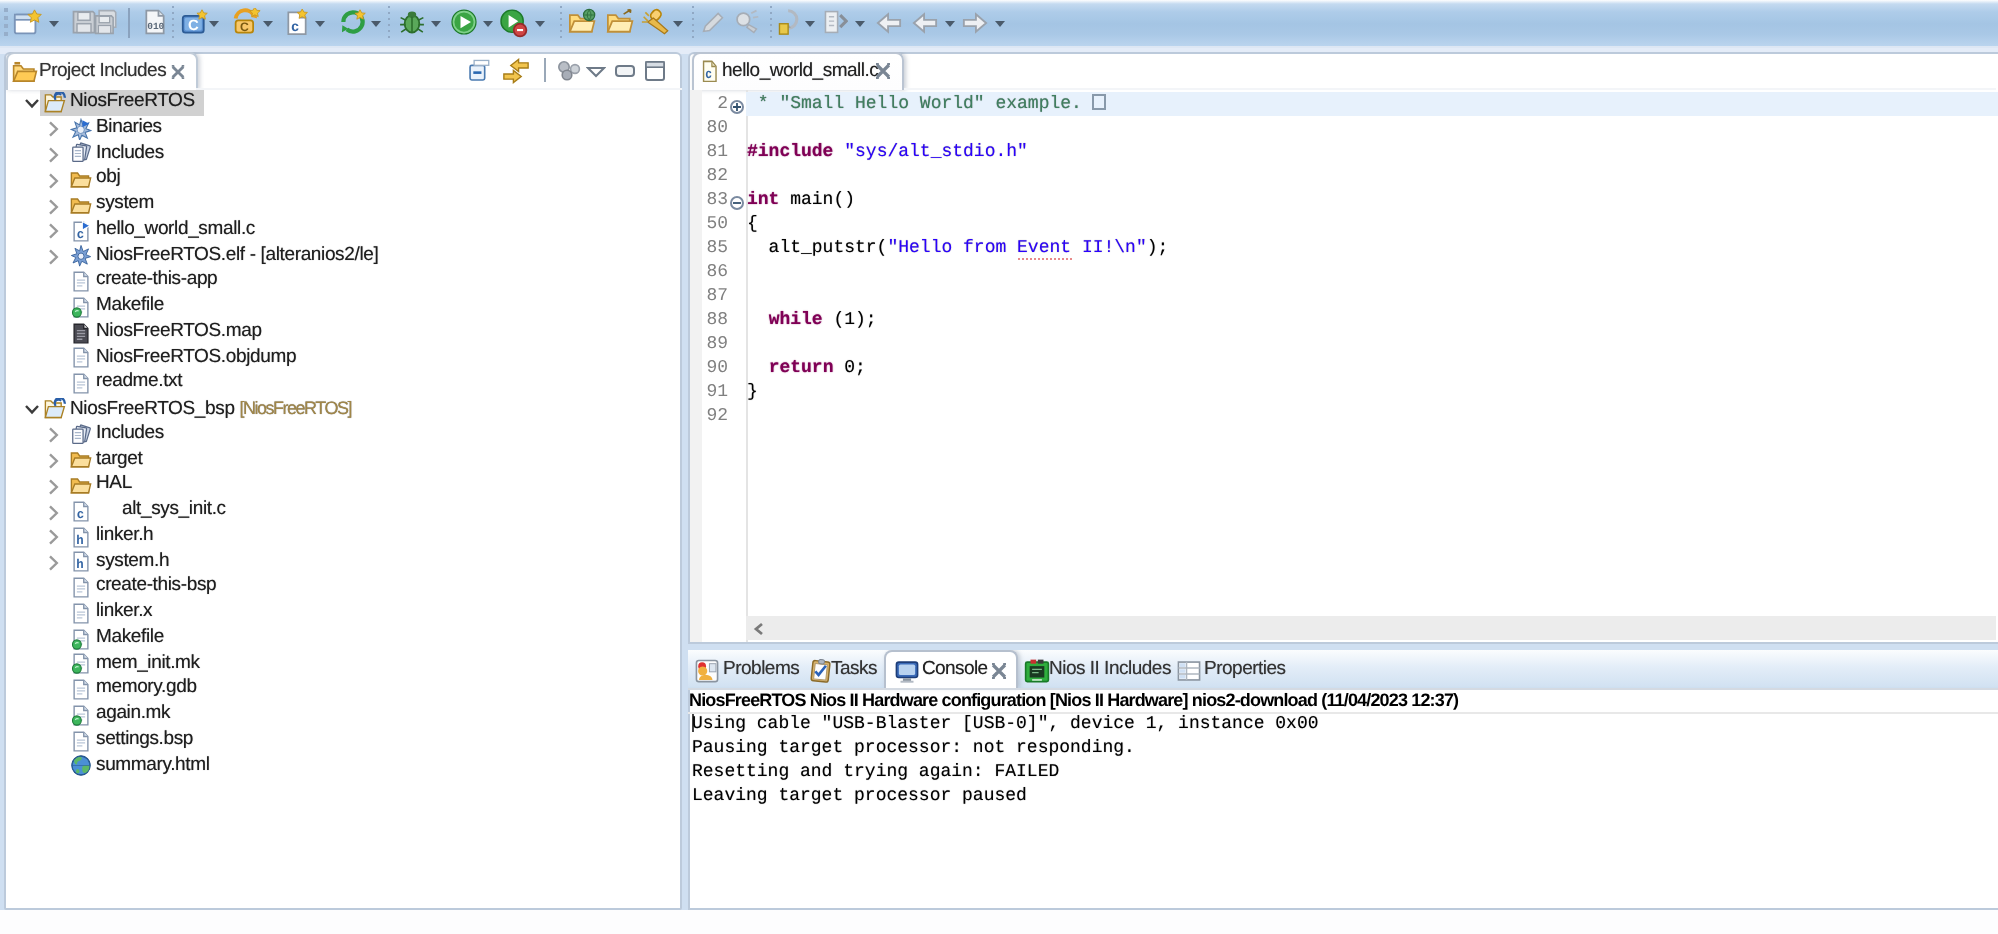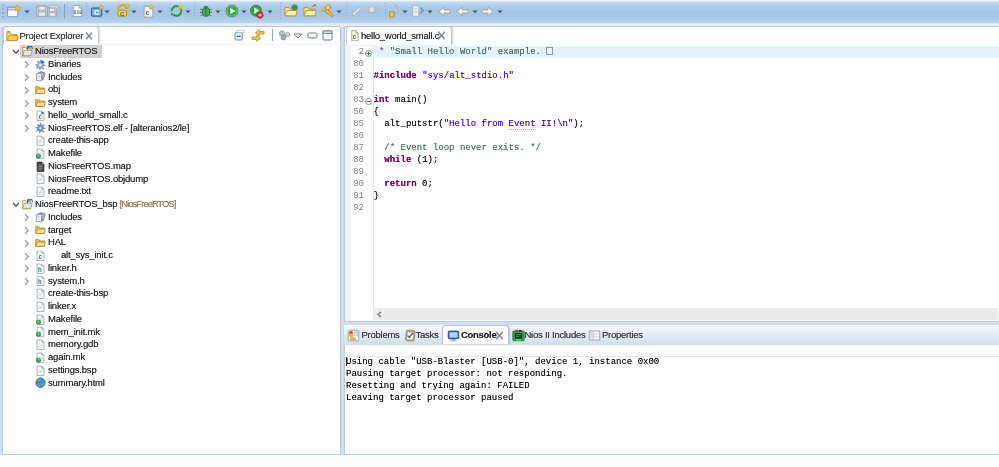--- a/index.html
+++ b/index.html
@@ -245,21 +245,21 @@
 
 <div class="abs" style="left:2px;top:26px;width:339px;height:429px;background:#fff;border:1px solid #bccadb;border-radius:3px 3px 1px 1px"></div>
 <div class="abs" style="left:2px;top:26px;width:339px;height:429px;overflow:hidden">
 
   <div class="abs" style="left:0.5px;top:0px;width:96px;height:19px;background:#fff;border:1px solid #c0cbd8;border-bottom:none;border-radius:4px 4px 0 0;box-shadow:1px 0 2px rgba(150,160,175,.45)"></div>
   <svg class="abs" style="left:4px;top:3.5px" width="13" height="13" viewBox="0 0 16 16">
       <path d="M1 4.5 L1 13 L13.5 13 L13.5 5.5 L7 5.5 L5.5 3.5 L1 3.5 Z" fill="#ffd97e" stroke="#b8862a" stroke-width="1"></path>
       <path d="M3.5 7 L15 7 L13.5 13 L1 13 Z" fill="#ffca55" stroke="#b8862a" stroke-width="1"></path>
       <path d="M1.5 2 L5 2" stroke="#b8862a" stroke-width="1.6"></path>
     </svg>
-  <div class="abs tabtxt" style="left:17.5px;top:1px">Project Explorer</div>
+  <div class="abs tabtxt" style="left:17.5px;top:1px">Project Includes</div>
   <svg class="abs" style="left:83px;top:5.5px" width="8" height="8" viewBox="0 0 9 9">
       <path d="M1.5 1.5 L7.5 7.5 M7.5 1.5 L1.5 7.5" stroke="#7a8694" stroke-width="1.6"></path>
       <path d="M1 1 l1.4 0 M6.6 1 l1.4 0 M1 8 l1.4 0 M6.6 8 l1.4 0" stroke="#7a8694" stroke-width="1"></path>
     </svg>
   <div class="abs" style="left:96px;top:18px;width:243px;height:1px;background:#f3f5f8"></div>
 
   <svg class="abs" style="left:231px;top:3px" width="13" height="13" viewBox="0 0 16 16">
       <rect x="2.5" y="4.5" width="9" height="9" rx="1" fill="#eaf2fb" stroke="#4a7ab0"></rect>
       <rect x="5" y="1.5" width="9" height="3" fill="#fff" stroke="#9ab0c8" stroke-width=".8"></rect>
       <path d="M4.5 9 h5" stroke="#2a68b0" stroke-width="1.6"></path>
@@ -474,21 +474,20 @@
       <circle cx="3.5" cy="3.5" r="3" fill="#fff" stroke="#7a8aa0"></circle>
       <path d="M1.5 3.5 h4" stroke="#33516e" stroke-width="0.9"></path>
     </svg>
 <div class="abs code" style="left:29.5px;top:68.4px"><span class="kw">int</span><span class="pl"> main()</span></div>
 <div class="abs lnum" style="top:80.4px">50</div>
 <div class="abs code" style="left:29.5px;top:80.4px"><span class="pl">{</span></div>
 <div class="abs lnum" style="top:92.4px">85</div>
 <div class="abs code" style="left:29.5px;top:92.4px"><span class="pl">  alt_putstr(</span><span class="str">"Hello from </span><span class="strsq">Event</span><span class="str"> II!\n"</span><span class="pl">);</span></div>
 <div class="abs lnum" style="top:104.4px">86</div>
 <div class="abs lnum" style="top:116.4px">87</div>
-<div class="abs code" style="left:29.5px;top:116.4px"><span class="cmt">  /* Event loop never exits. */</span></div>
 <div class="abs lnum" style="top:128.4px">88</div>
 <div class="abs code" style="left:29.5px;top:128.4px"><span class="pl">  </span><span class="kw">while</span><span class="pl"> (1);</span></div>
 <div class="abs lnum" style="top:140.4px">89</div>
 <div class="abs lnum" style="top:152.4px">90</div>
 <div class="abs code" style="left:29.5px;top:152.4px"><span class="pl">  </span><span class="kw">return</span><span class="pl"> 0;</span></div>
 <div class="abs lnum" style="top:164.4px">91</div>
 <div class="abs code" style="left:29.5px;top:164.4px"><span class="pl">}</span></div>
 <div class="abs lnum" style="top:176.4px">92</div>
 
   <div class="abs" style="left:29px;top:281.5px;width:625px;height:12px;background:#ececec"></div>
@@ -517,21 +516,21 @@
       <path d="M4.5 8.2 l2 2.2 L11 4.8" stroke="#2a62b8" stroke-width="1.6" fill="none"></path>
     </svg>
 <div class="abs tabtxt" style="left:71.5px;top:0.5px">Tasks</div>
 <div class="abs" style="left:97.5px;top:0;width:67px;height:19px;background:#fff;border:1px solid #b6c0ce;border-bottom:none;border-radius:4px 4px 0 0;box-shadow:1px 0 2px rgba(150,160,175,.5)"></div>
 <svg class="abs" style="left:102.5px;top:3.5px" width="13" height="13" viewBox="0 0 16 16">
       <rect x="1.5" y="2.5" width="13" height="9.5" rx="1.5" fill="#3a6ab8" stroke="#1d3d78"></rect>
       <rect x="3" y="4" width="10" height="6.5" rx="1" fill="#b8d2f0"></rect>
       <rect x="5.5" y="12.5" width="5" height="1.6" fill="#8a94a0"></rect>
       <rect x="4" y="14" width="8" height="1.2" fill="#b2bac4"></rect>
     </svg>
-<div class="abs tabtxt" style="left:117px;top:0.5px;font-weight:bold;letter-spacing:-0.3px;color:#222">Console</div>
+<div class="abs tabtxt" style="left:117px;top:0.5px;font-weight:normal;letter-spacing:-0.3px;color:#222">Console</div>
 <svg class="abs" style="left:151px;top:5.5px" width="9" height="9" viewBox="0 0 9 9">
       <path d="M1.5 1.5 L7.5 7.5 M7.5 1.5 L1.5 7.5" stroke="#7a8694" stroke-width="1.6"></path>
       <path d="M1 1 l1.4 0 M6.6 1 l1.4 0 M1 8 l1.4 0 M6.6 8 l1.4 0" stroke="#7a8694" stroke-width="1"></path>
     </svg>
 <svg class="abs" style="left:167.5px;top:3.5px" width="13" height="13" viewBox="0 0 16 16">
       <rect x="1" y="2.5" width="14" height="12" rx="1" fill="#2fae3e" stroke="#187a28"></rect>
       <rect x="3.5" y="5" width="9" height="7" fill="#1a3a22"></rect>
       <path d="M5 13.5 h6" stroke="#cfe8d4" stroke-width="1"></path>
       <rect x="4" y="1" width="3.5" height="2.5" fill="#c83030"></rect>
       <rect x="8.5" y="1" width="3.5" height="2.5" fill="#3a3a3a"></rect>
@@ -540,19 +539,20 @@
 <div class="abs tabtxt" style="left:180.5px;top:0.5px">Nios II Includes</div>
 <svg class="abs" style="left:243.5px;top:3.5px" width="13" height="13" viewBox="0 0 16 16">
       <rect x="1.5" y="2.5" width="13" height="11" fill="#fff" stroke="#8a94a0"></rect>
       <path d="M6.5 2.5 V13.5 M1.5 6.2 H14.5 M1.5 9.8 H14.5" stroke="#aeb6c0" stroke-width=".9"></path>
       <rect x="2.2" y="3.2" width="3.6" height="2.3" fill="#cfe0f4"></rect>
       <rect x="2.2" y="6.9" width="3.6" height="2.2" fill="#cfe0f4"></rect>
       <rect x="2.2" y="10.5" width="3.6" height="2.2" fill="#cfe0f4"></rect>
     </svg>
 <div class="abs tabtxt" style="left:258px;top:0.5px">Properties</div>
   <div class="abs" style="left:0;top:19px;width:655px;height:1px;background:#d4dae2"></div>
+  <div class="abs" style="left:0.5px;top:20px;font-size:9px;font-weight:bold;letter-spacing:-0.42px;color:#000;line-height:11px;white-space:pre">NiosFreeRTOS Nios II Hardware configuration [Nios II Hardware] nios2-download (11/04/2023 12:37)</div>
   <div class="abs" style="left:0;top:31px;width:655px;height:1px;background:#e8e8e8"></div>
   <div class="abs" style="left:1.5px;top:32px;width:1px;height:9px;background:#444"></div>
 </div>
 <div class="abs code" style="left:346px;top:356.2px;color:#000">Using cable "USB-Blaster [USB-0]", device 1, instance 0x00</div>
 <div class="abs code" style="left:346px;top:368.2px;color:#000">Pausing target processor: not responding.</div>
 <div class="abs code" style="left:346px;top:380.2px;color:#000">Resetting and trying again: FAILED</div>
 <div class="abs code" style="left:346px;top:392.2px;color:#000">Leaving target processor paused</div>
 
 </body></html>

